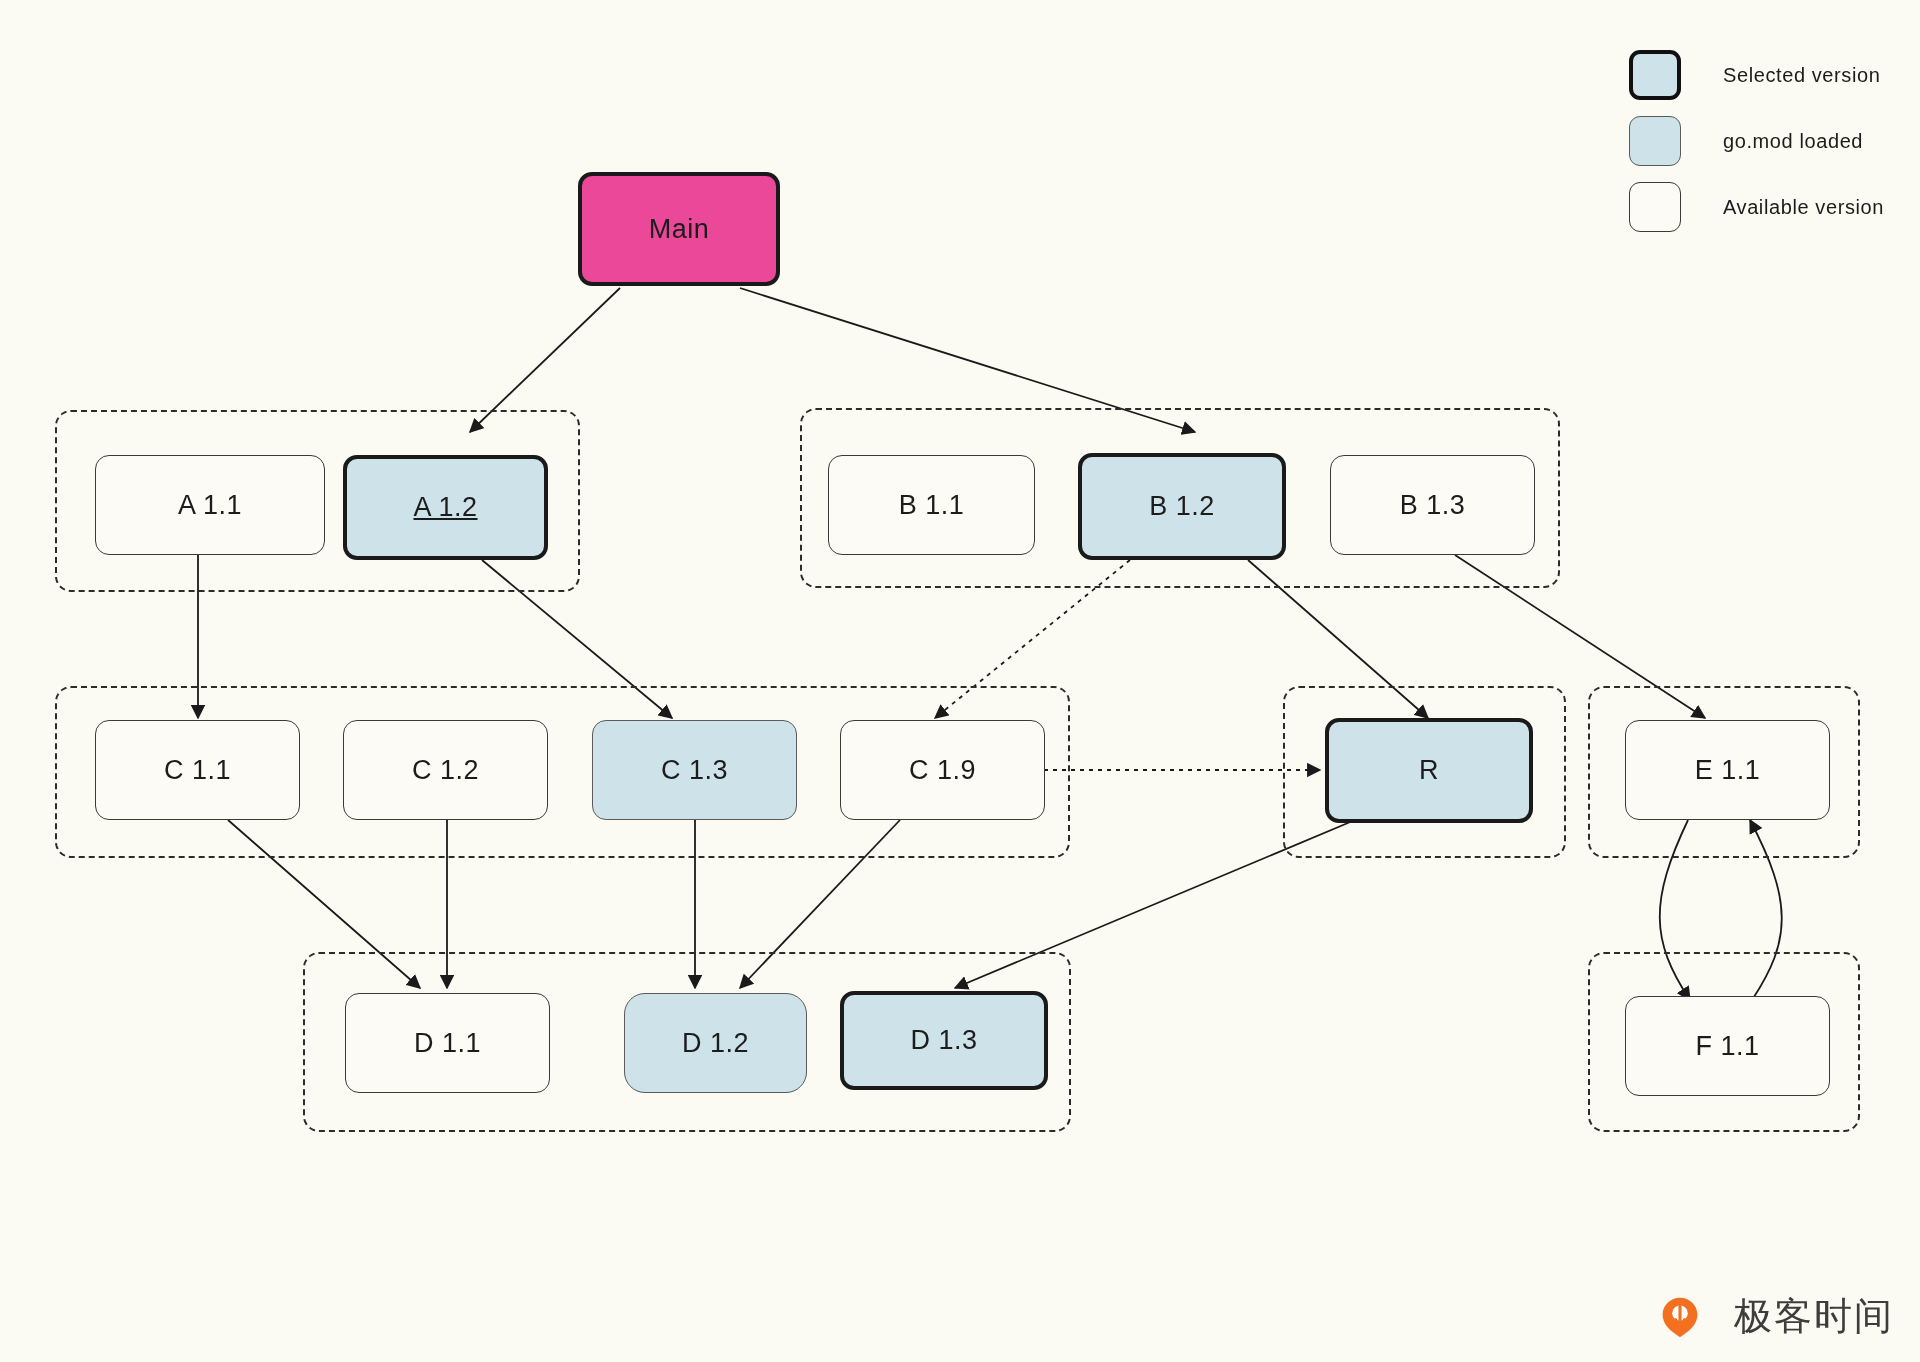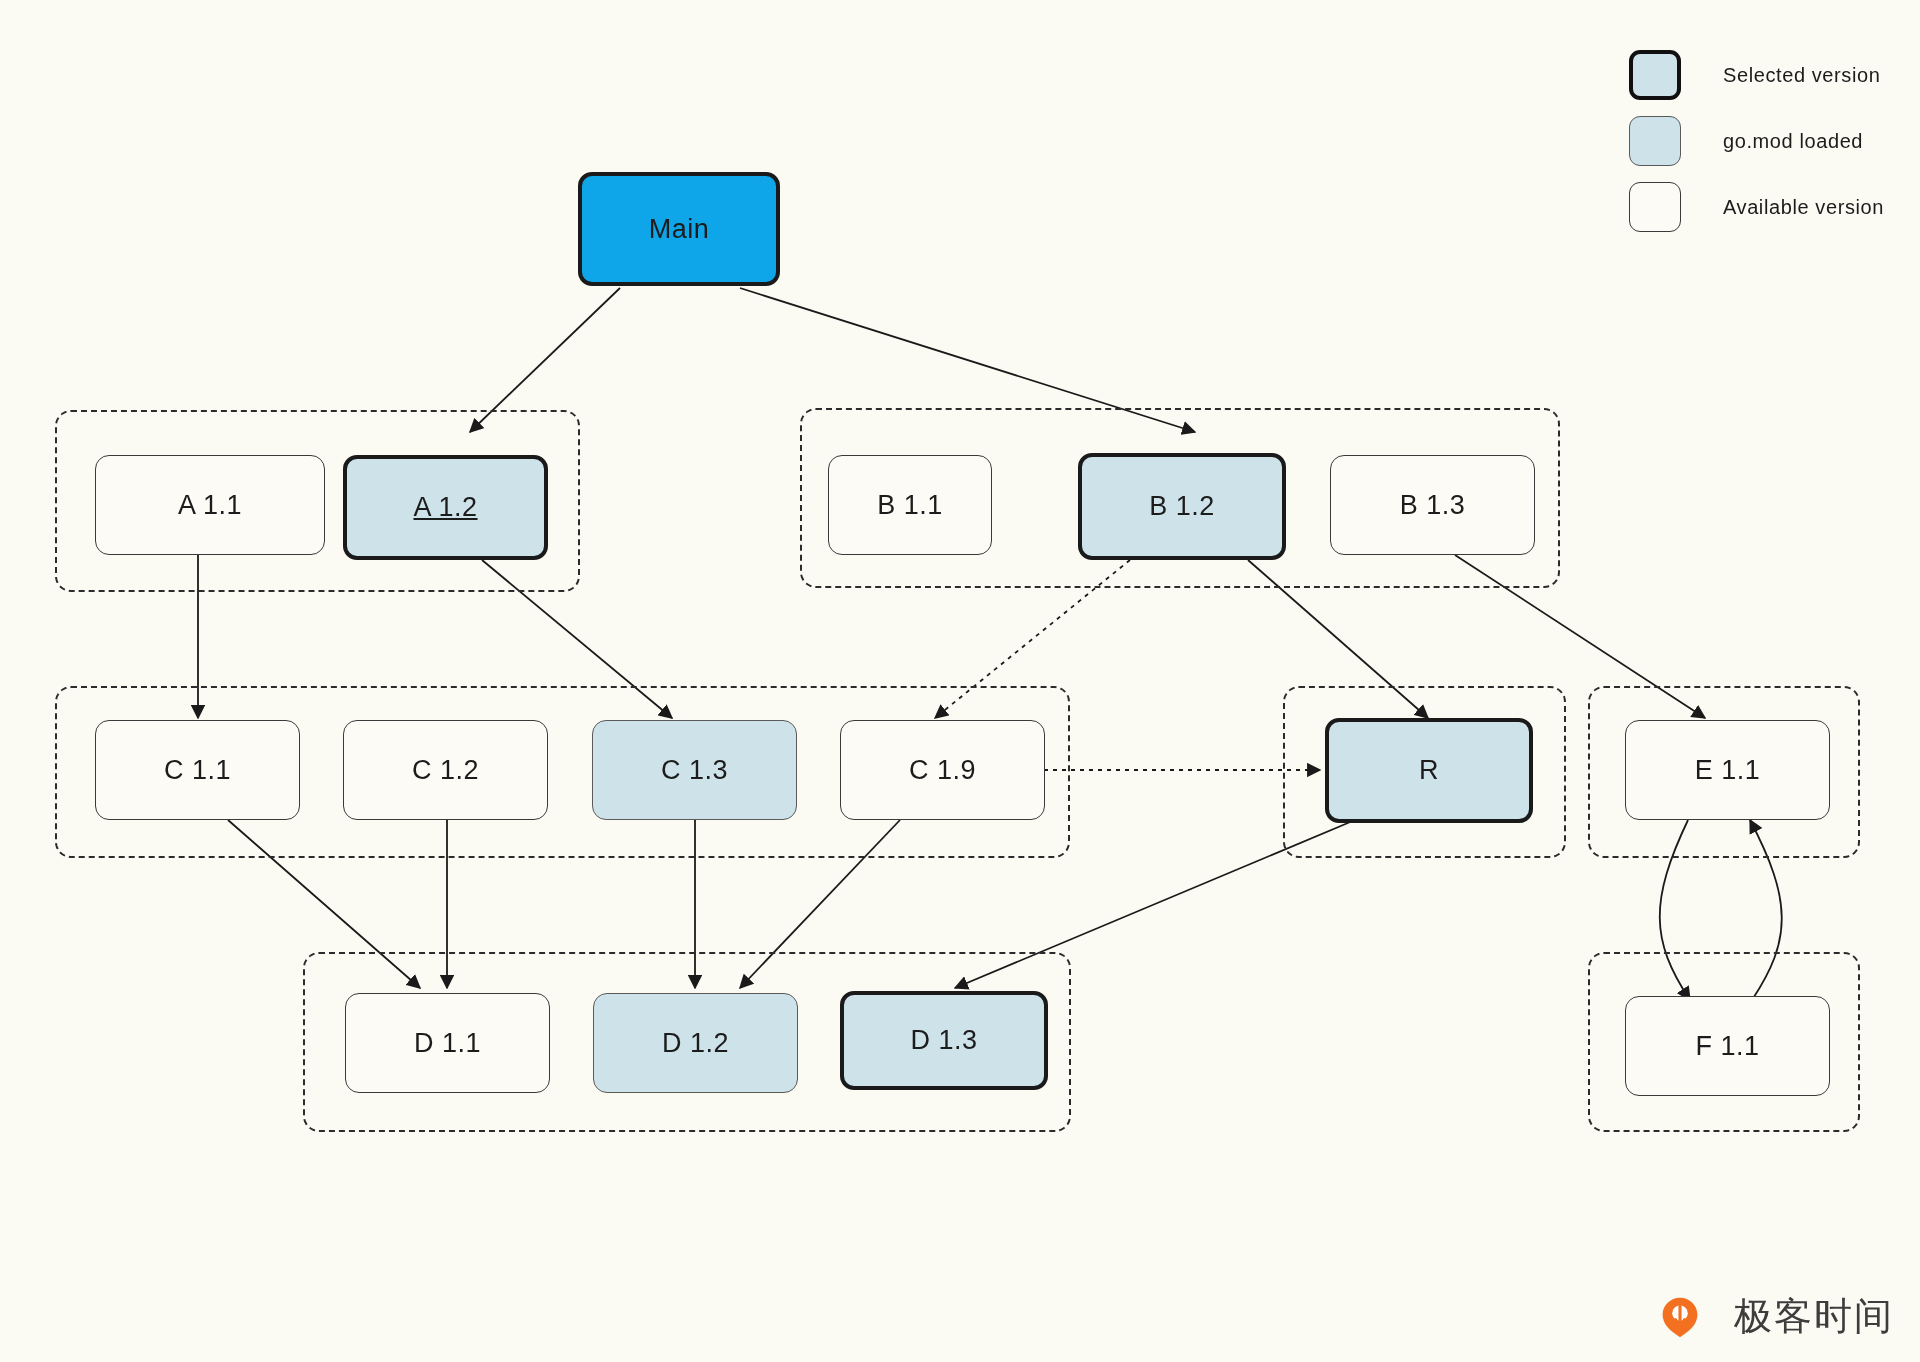--- a/index.html
+++ b/index.html
@@ -51,21 +51,21 @@
   }
   .node.loaded {
     background: #cee2e9;
     border: 1.6px solid #5a5a5a;
   }
   .node.selected {
     background: #cee2e9;
     border: 4px solid #1a1a1a;
   }
   .node.main {
-    background: #0ea5e9;
+    background: #ec4899;
     border: 4px solid #1a1a1a;
   }
 
   
   #legend {
     position: absolute;
     right: 36px;
     top: 42px;
     z-index: 5;
   }
@@ -188,39 +188,39 @@
     </div>
   </div>
 
   <div class="node main" style="left:578px; top:172px; width:202px; height:114px;">Main</div>
 
   <div class="group" style="left:55px; top:410px; width:525px; height:182px;"></div>
   <div class="node" style="left:95px; top:455px; width:230px; height:100px;">A 1.1</div>
   <div class="node selected" style="left:343px; top:455px; width:205px; height:105px;text-decoration:underline;">A 1.2</div>
 
   <div class="group" style="left:800px; top:408px; width:760px; height:180px;"></div>
-  <div class="node" style="left:828px; top:455px; width:164px; height:100px;">B 1.1</div>
+  <div class="node" style="left:828px; top:455px; width:207px; height:100px;">B 1.1</div>
   <div class="node selected" style="left:1078px; top:453px; width:208px; height:107px;">B 1.2</div>
   <div class="node" style="left:1330px; top:455px; width:205px; height:100px;">B 1.3</div>
 
   <div class="group" style="left:55px; top:686px; width:1015px; height:172px;"></div>
   <div class="node" style="left:95px; top:720px; width:205px; height:100px;">C 1.1</div>
   <div class="node" style="left:343px; top:720px; width:205px; height:100px;">C 1.2</div>
   <div class="node loaded" style="left:592px; top:720px; width:205px; height:100px;">C 1.3</div>
   <div class="node" style="left:840px; top:720px; width:205px; height:100px;">C 1.9</div>
 
   <div class="group" style="left:1283px; top:686px; width:283px; height:172px;"></div>
   <div class="node selected" style="left:1325px; top:718px; width:208px; height:105px;">R</div>
 
   <div class="group" style="left:1588px; top:686px; width:272px; height:172px;"></div>
   <div class="node" style="left:1625px; top:720px; width:205px; height:100px;">E 1.1</div>
 
   <div class="group" style="left:303px; top:952px; width:768px; height:180px;"></div>
   <div class="node" style="left:345px; top:993px; width:205px; height:100px;">D 1.1</div>
-  <div class="node loaded" style="left:593px; top:993px; width:205px; height:100px;">D 1.2</div>
+  <div class="node loaded" style="left:624px; top:993px; width:183px; height:100px;border-radius:21px;">D 1.2</div>
   <div class="node selected" style="left:840px; top:991px; width:208px; height:99px;">D 1.3</div>
 
   <div class="group" style="left:1588px; top:952px; width:272px; height:180px;"></div>
   <div class="node" style="left:1625px; top:996px; width:205px; height:100px;">F 1.1</div>
 
   <div id="watermark">
     <svg class="wm-logo" viewBox="0 0 48 48">
       <path d="M24 3 C13.5 3 5 11.3 5 21.5 C5 30 11 37 19 42.5 L24 46 L29 42.5 C37 37 43 30 43 21.5 C43 11.3 34.5 3 24 3 Z" fill="#f37021"></path>
       <circle cx="24" cy="20" r="8.5" fill="#ffffff"></circle>
       <path d="M24 12 L24 33 L19 27 L24 33 L29 27" stroke="#f37021" stroke-width="3.4" fill="none" stroke-linecap="round" stroke-linejoin="round"></path>

